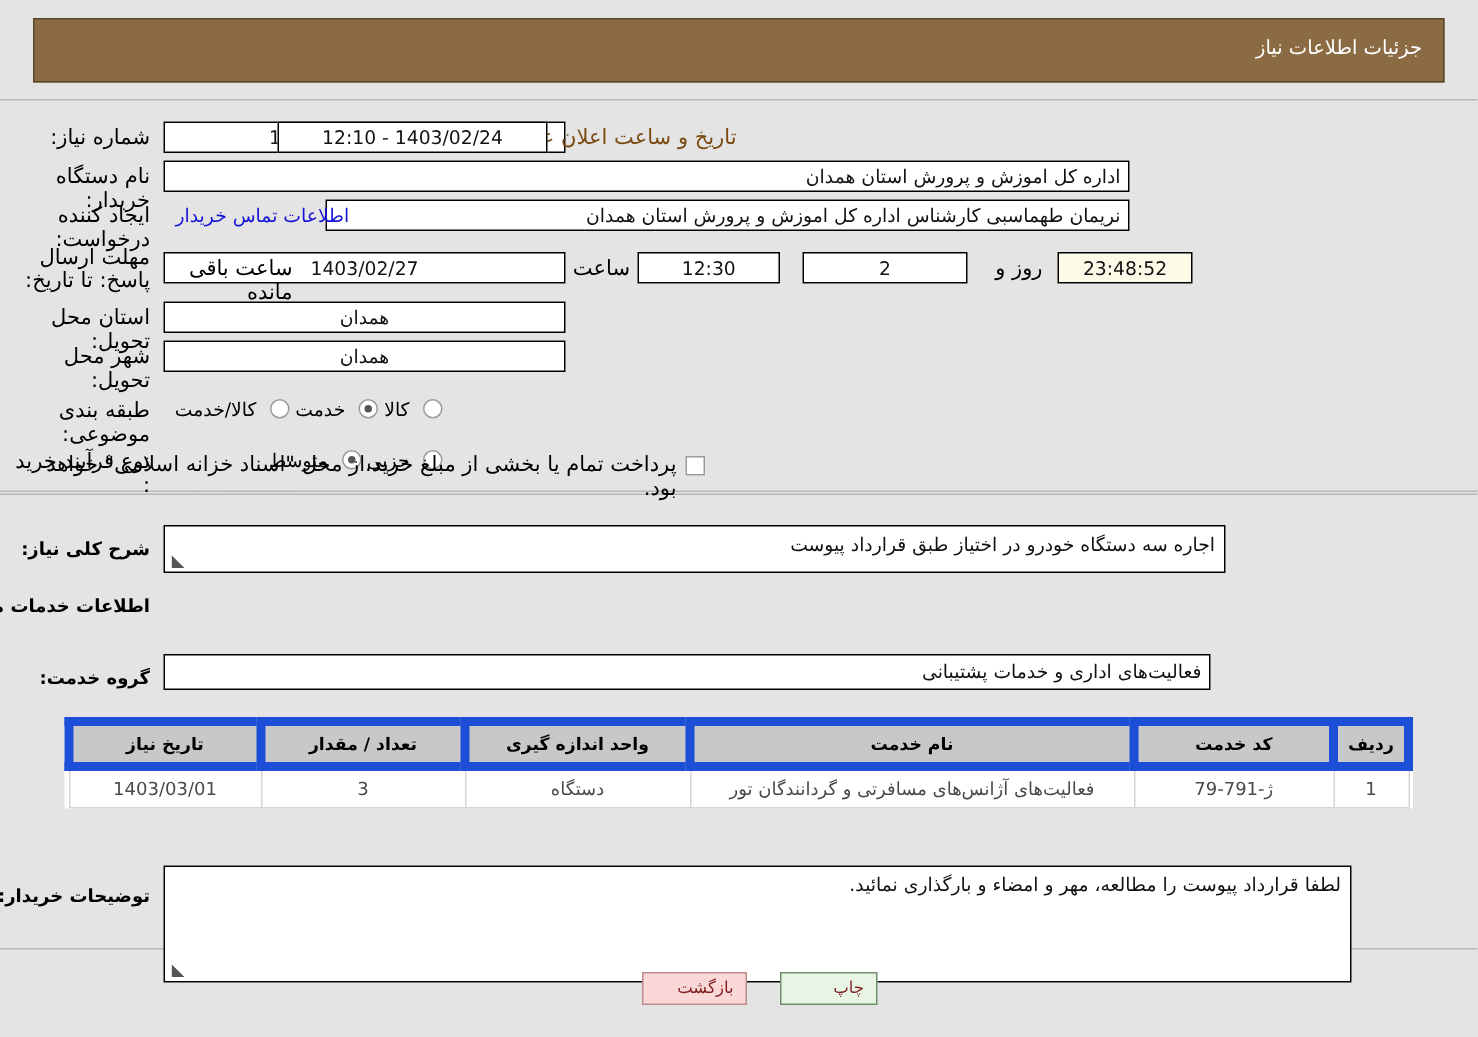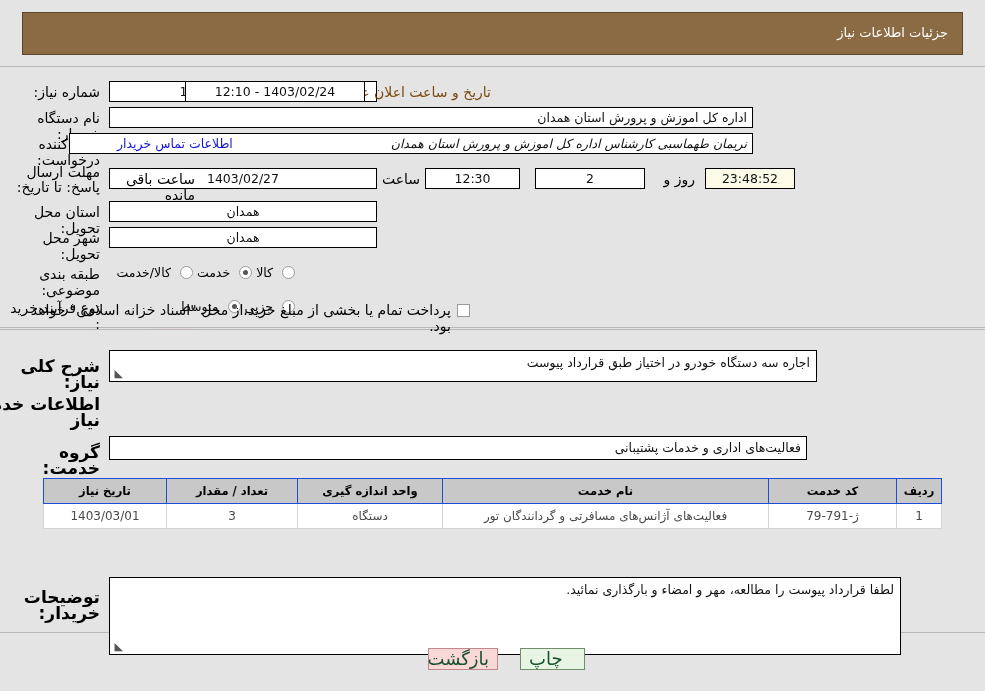--- a/index.html
+++ b/index.html
@@ -107,21 +107,21 @@
   
   .abs { position: absolute; z-index: 4; }
 
   .lbl {
     font-size: 14px;
     color: #000;
     text-align: right;
     line-height: 16px;
   }
   .lbl-orange { color: #7a4a10; }
-  .lbl-bold { font-weight: bold; font-size: 17px; }
+  .lbl-bold { font-weight: bold; font-size: 12px; }
 
   .field {
     background: #ffffff;
     border: 1px solid #000000;
     box-sizing: border-box;
     font-size: 12.5px;
     color: #111;
     padding: 1px 5px 0 5px;
     line-height: 17px;
     height: 21px;
@@ -195,21 +195,21 @@
   
   table.grid {
     position: absolute;
     border-collapse: collapse;
     font-size: 12px;
     z-index: 4;
     background: #fff;
   }
   table.grid th {
     background: #c8c8c8;
-    border: 1px solid #1d4ed8;
+    border: 6px solid #1d4ed8;
     color: #000;
     font-weight: bold;
     font-size: 11.5px;
     height: 24px;
     padding: 0 6px;
     text-align: center;
     white-space: nowrap;
   }
   table.grid td {
     background: #ffffff;
@@ -218,27 +218,27 @@
     padding: 0 6px;
     text-align: center;
     color: #4a4a4a;
     font-size: 12px;
     white-space: nowrap;
   }
 
   
   .btn {
     border: 1px solid #6f6f6f;
-    font-size: 18px;
+    font-size: 11px;
     height: 22px;
     line-height: 20px;
-    text-align: left;
+    text-align: right;
     box-sizing: border-box;
     cursor: pointer;
-    color: #14532d;
+    color: #7f1d1d;
     padding: 0 8px;
   }
   .btn-print { background: #e9f5e4; border-color: #6f8f6a; }
   .btn-back  { background: #fbd8d8; border-color: #c08a8a; }
 </style>
 </head>
 <body>
 
 <div id="page">
 
@@ -260,21 +260,21 @@
   <div class="abs field center" style="right:608px; top:81px; width:268px;">1103000211000008</div>
 
   <div class="abs lbl lbl-orange" style="right:695px; top:84px; width:0;"></div>
   <div class="abs lbl lbl-orange" style="left:291px; top:84px; width:200px; text-align:right;">تاریخ و ساعت اعلان عمومی:</div>
   <div class="abs field center" style="left:185px; top:81px; width:180px;">1403/02/24 - 12:10</div>
 
   <div class="abs lbl" style="right:885px; top:110px; width:96px;">نام دستگاه خریدار:</div>
   <div class="abs field" style="right:232px; top:107px; width:644px;">اداره کل اموزش و پرورش استان همدان</div>
 
   <div class="abs lbl" style="right:885px; top:136px; width:96px;">ایجاد کننده درخواست:</div>
-  <div class="abs field" style="right:232px; top:133px; width:684px;font-style:italic;">نریمان طهماسبی کارشناس اداره کل اموزش و پرورش استان همدان</div>
+  <div class="abs field" style="right:232px; top:133px; width:536px;">نریمان طهماسبی کارشناس اداره کل اموزش و پرورش استان همدان</div>
   <div class="abs link" style="left:117px; top:136px;">اطلاعات تماس خریدار</div>
 
   <div class="abs lbl" style="right:885px; top:165px; width:96px; line-height:15px;">مهلت ارسال پاسخ: تا تاریخ:</div>
   <div class="abs field center" style="right:608px; top:168px; width:268px;">1403/02/27</div>
   <div class="abs lbl" style="right:565px; top:171px; width:38px;">ساعت</div>
   <div class="abs field center" style="right:465px; top:168px; width:95px;">12:30</div>
   <div class="abs field center" style="right:340px; top:168px; width:110px;">2</div>
   <div class="abs lbl" style="right:290px; top:171px; width:46px;">روز و</div>
   <div class="abs field center cream" style="right:190px; top:168px; width:90px;">23:48:52</div>
   <div class="abs lbl" style="left:105px; top:171px; width:90px; text-align:right;">ساعت باقی مانده</div>

